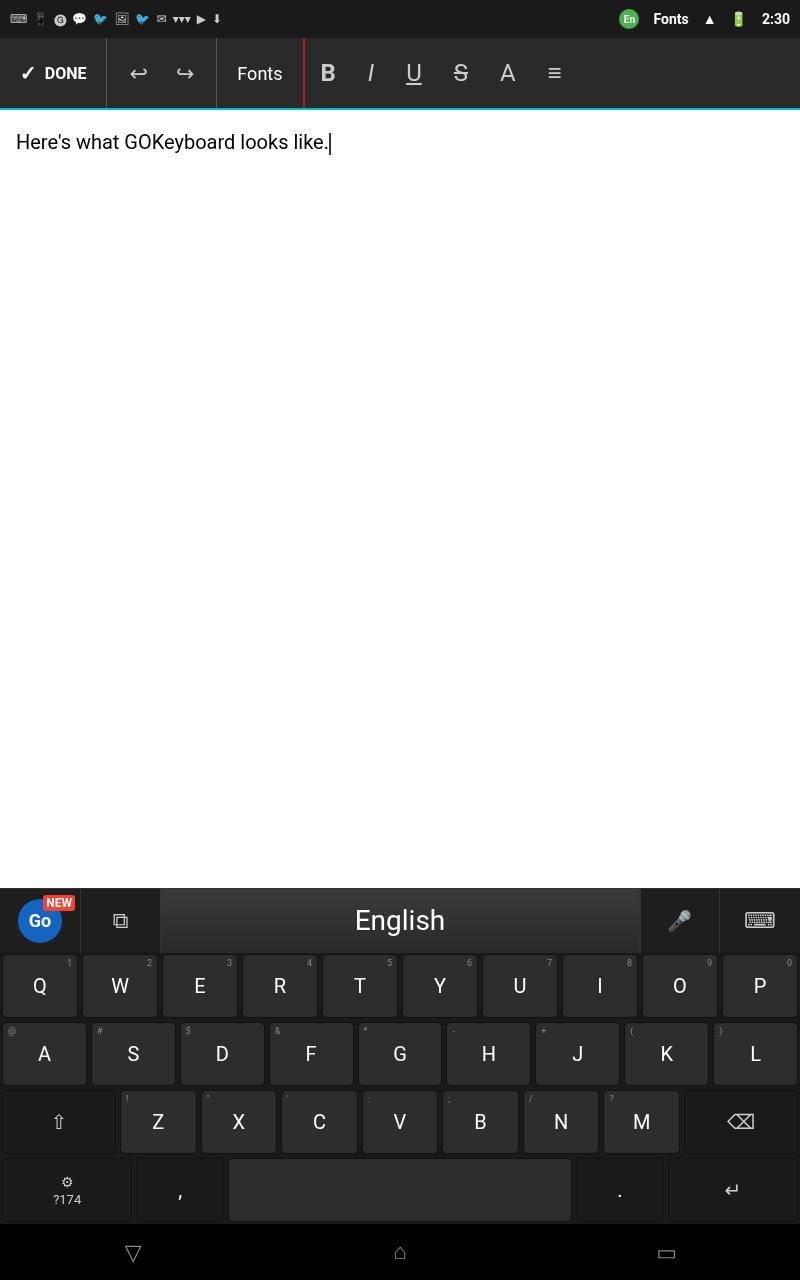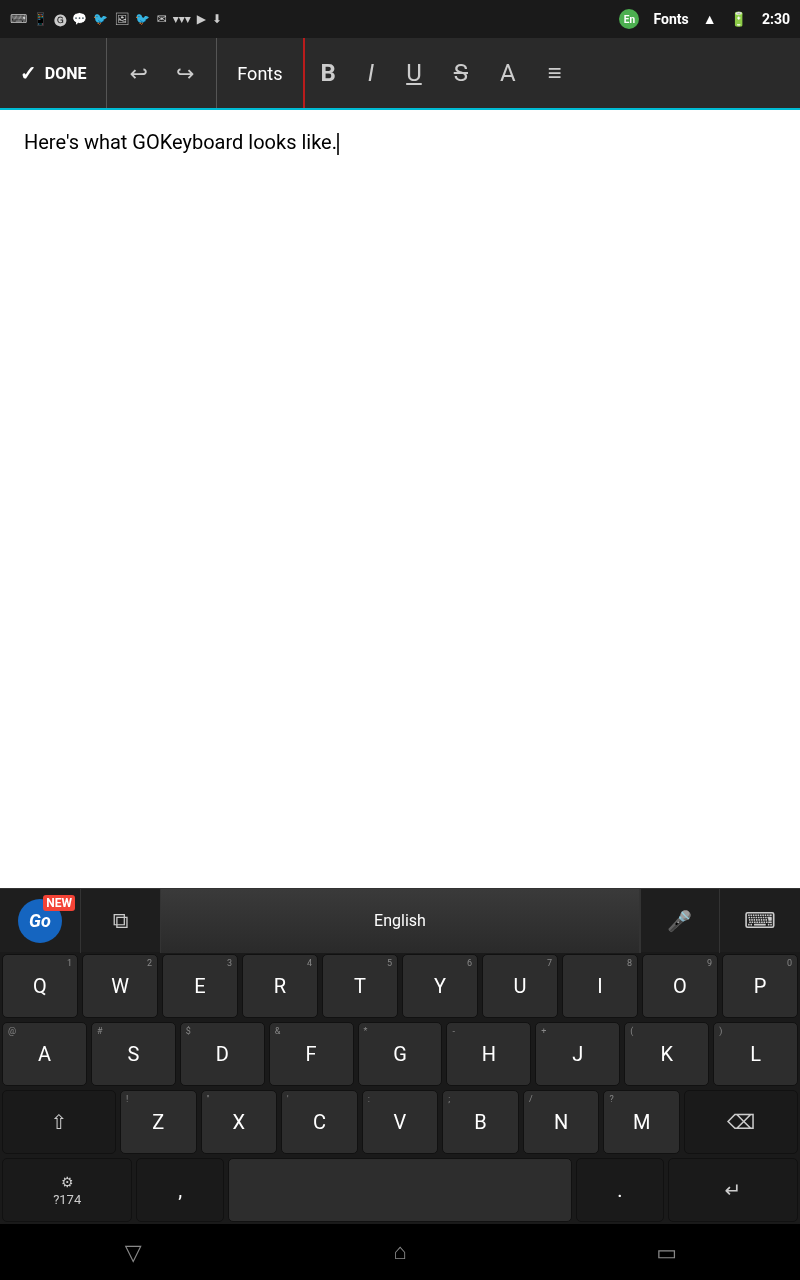--- a/index.html
+++ b/index.html
@@ -121,21 +121,21 @@
     }
     .fmt-btn.bold { font-weight: bold; }
     .fmt-btn.italic { font-style: italic; }
     .fmt-underline { text-decoration: underline; }
     .fmt-strike { text-decoration: line-through; }
 
     
     .text-area {
       height: 828px;
       background: #fff;
-      padding: 20px 24px;
+      padding: 20px 16px;
       font-size: 20px;
       color: #000;
       position: relative;
     }
     .text-cursor {
       display: inline-block;
       width: 2px;
       height: 22px;
       background: #333;
       vertical-align: middle;
@@ -175,21 +175,20 @@
       width: 44px;
       height: 44px;
       background: #1565c0;
       border-radius: 50%;
       display: flex;
       align-items: center;
       justify-content: center;
       color: #fff;
       font-size: 18px;
       font-weight: bold;
-      font-style: italic;
     }
     .new-badge {
       position: absolute;
       top: 6px;
       right: 5px;
       background: #f44336;
       color: #fff;
       font-size: 12px;
       font-weight: bold;
       padding: 1px 3px;
@@ -209,21 +208,21 @@
     .lang-label {
       flex: 1;
       height: 64px;
       display: flex;
       align-items: center;
       justify-content: center;
       background: linear-gradient(180deg, #3a3a3a 0%, #2a2a2a 100%);
       border-left: 1px solid #333;
       border-right: 1px solid #333;
       color: #fff;
-      font-size: 16px;
+      font-size: 28px;
       cursor: pointer;
     }
     .lang-mic-btn {
       width: 80px;
       height: 64px;
       display: flex;
       align-items: center;
       justify-content: center;
       border-left: 1px solid #333;
       border-right: 1px solid #333;

